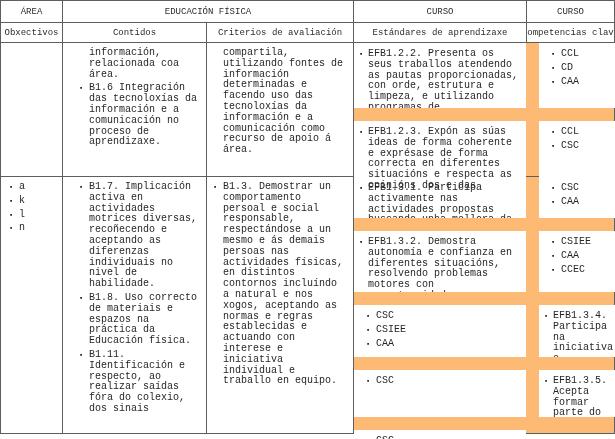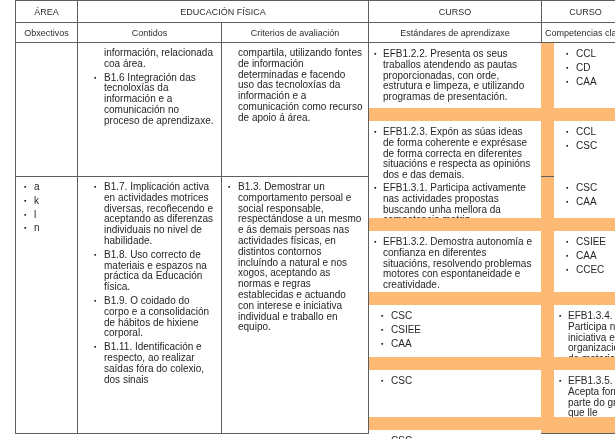--- a/index.html
+++ b/index.html
@@ -1,22 +1,21 @@
 <!DOCTYPE html>
 <html><head>
 <meta charset="utf-8">
 <style>
   html,body{margin:0;padding:0;background:#fff;}
   .page{
     position:relative;
     width:579px;height:439px;
     background:#fff;
-    font-family:Liberation Sans, sans-serif;
+    font-family:Liberation Mono, monospace;
     color:#262626;
-    margin-left:15px;
   }
   .tbl{
     position:absolute;left:0;top:0;
     display:grid;
     grid-template-columns:61px 143px 146px 172px 87px;
     grid-template-rows:21px 19px 133px 256px;
     gap:1px;
     background:#5e5e5e;
     border:1px solid #5e5e5e;
   }
@@ -99,21 +98,20 @@
     <div class="cell r4 c1 list pc1">
       <div class="li">a</div>
       <div class="li">k</div>
       <div class="li">l</div>
       <div class="li">n</div>
     </div>
 
     <div class="cell r4 c2 list pc2">
       <div class="li">B1.7. Implicación activa en actividades motrices diversas, recoñecendo e aceptando as diferenzas individuais no nivel de habilidade.</div>
       <div class="li">B1.8. Uso correcto de materiais e espazos na práctica da Educación física.</div>
-      <div class="li">B1.9. O coidado do corpo e a consolidación de hábitos de hixiene corporal.</div>
       <div class="li">B1.11. Identificación e respecto, ao realizar saídas fóra do colexio, dos sinais</div>
     </div>
 
     <div class="cell r4 c3 list pc3">
       <div class="li">B1.3. Demostrar un comportamento persoal e social responsable, respectándose a un mesmo e ás demais persoas nas actividades físicas, en distintos contornos incluíndo a natural e nos xogos, aceptando as normas e regras establecidas e actuando con interese e iniciativa individual e traballo en equipo.</div>
     </div>
 
     <div class="sub sub2 r4 c45">
       <div class="cell list pc4">
         <div class="li">EFB1.3.1. Participa activamente nas actividades propostas buscando unha mellora da competencia motriz.</div>

